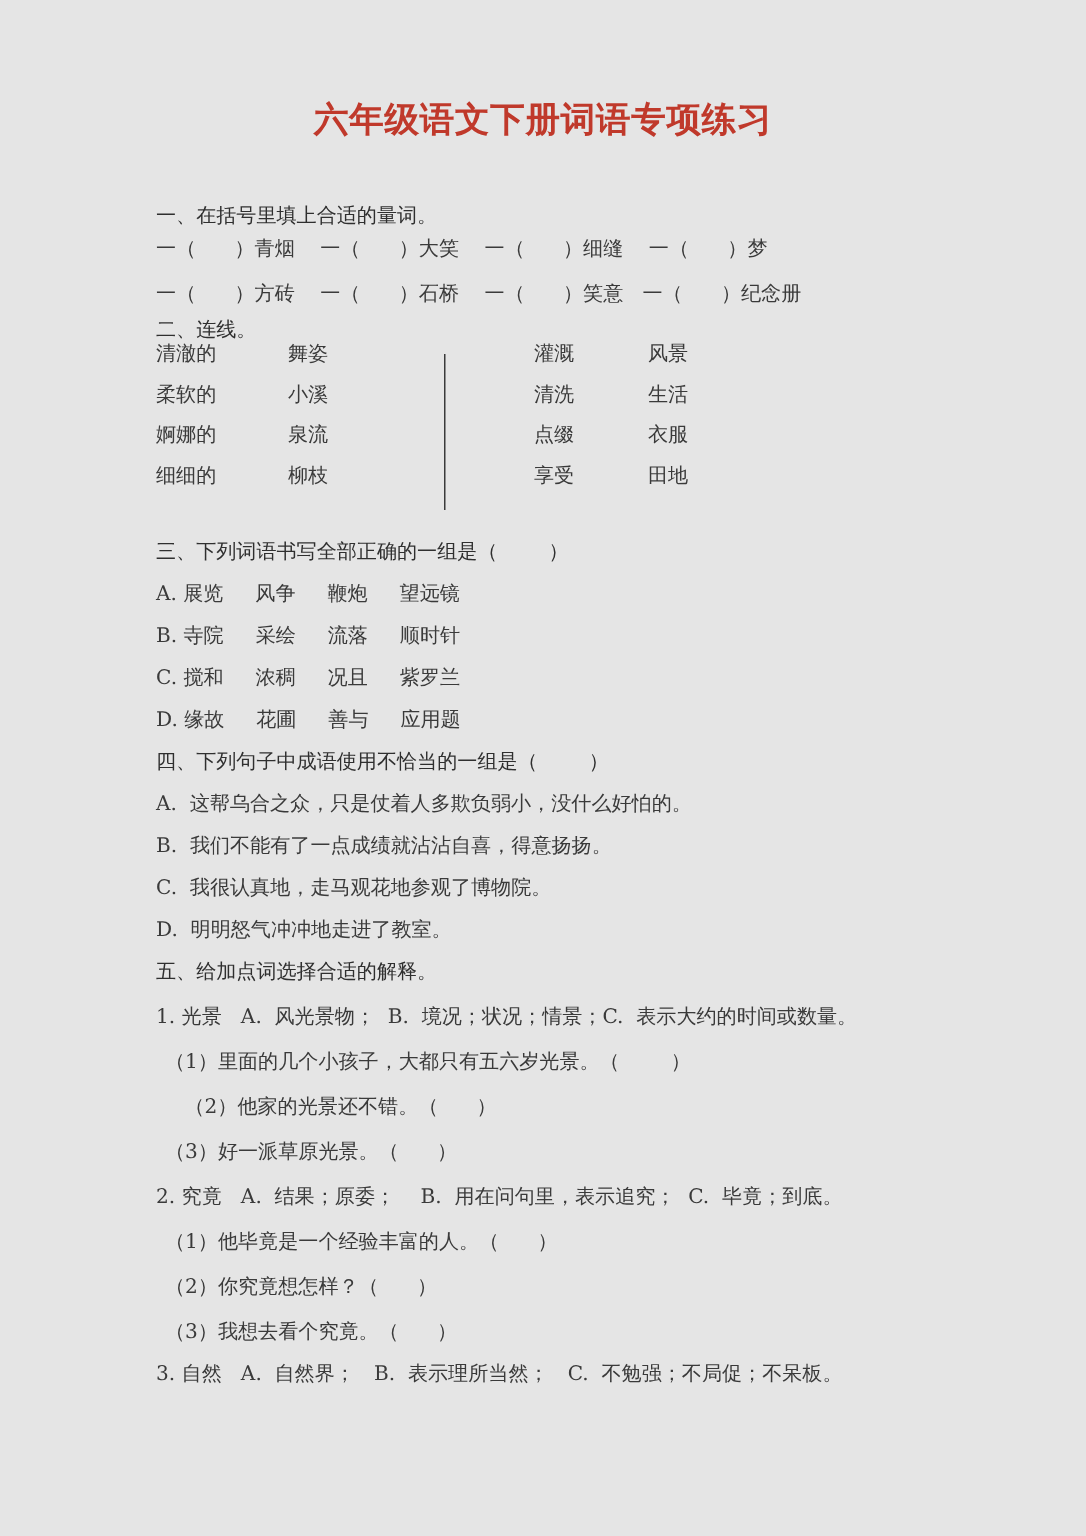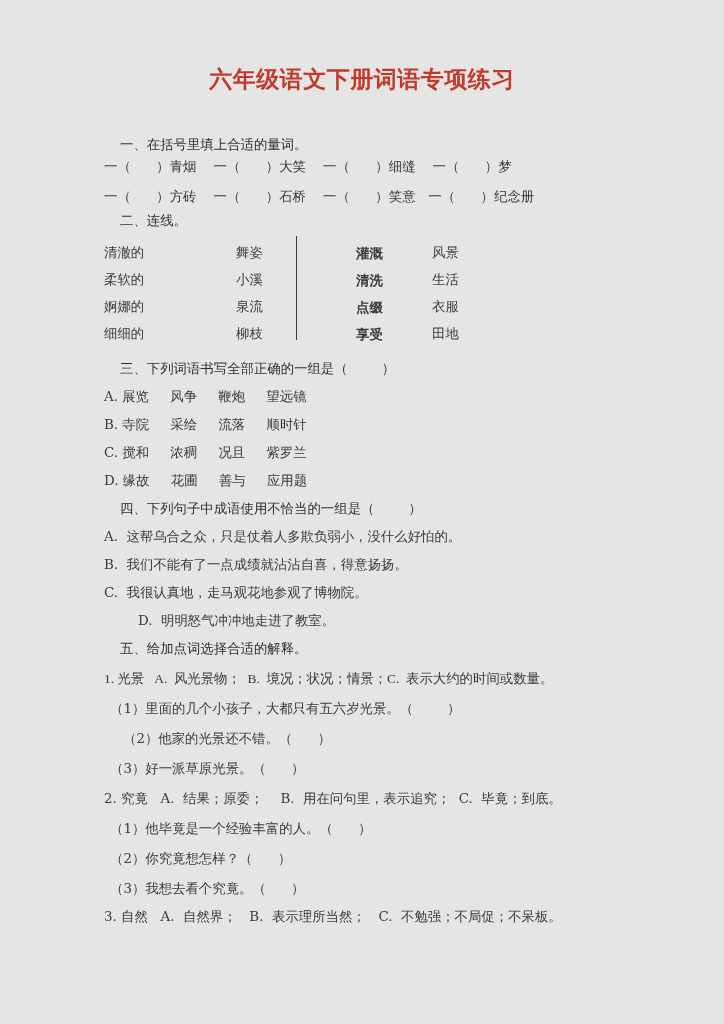--- a/index.html
+++ b/index.html
@@ -42,28 +42,27 @@
     font-size: 13.4px;
     line-height: 18px;
     white-space: pre;
     color: #3a3a3a;
   }
   .row.indent {
     left: 110px;
   }
   .row.sec-head {
     color: #2f2f2f;
-    margin-left: 16px;
   }
 
   
   .match-block {
     position: absolute;
     left: 0;
-    top: 240px;
+    top: 224px;
     width: 708px;
     height: 108px;
   }
   .match-col {
     position: absolute;
     font-size: 13.4px;
     line-height: 18px;
     color: #3a3a3a;
   }
   .match-col > div {
@@ -99,27 +98,27 @@
 
   <div class="match-divider"></div>
 
   <div class="match-block">
     <div class="match-col col-a" style="top:4px;">
       <div>清澈的</div>
       <div>柔软的</div>
       <div>婀娜的</div>
       <div>细细的</div>
     </div>
-    <div class="match-col col-b" style="top:4px;margin-left:44px;">
+    <div class="match-col col-b" style="top:4px;">
       <div>舞姿</div>
       <div>小溪</div>
       <div>泉流</div>
       <div>柳枝</div>
     </div>
-    <div class="match-col col-c" style="top:4px;font-weight:bold;">
+    <div class="match-col col-c" style="top:4px;">
       <div>灌溉</div>
       <div>清洗</div>
       <div>点缀</div>
       <div>享受</div>
     </div>
     <div class="match-col col-d" style="top:4px;">
       <div>风景</div>
       <div>生活</div>
       <div>衣服</div>
       <div>田地</div>
@@ -129,25 +128,25 @@
   <div class="row sec-head" style="top:360px;">三、下列词语书写全部正确的一组是（        ）</div>
   <div class="row" style="top:388px;">A. 展览     风争     鞭炮     望远镜</div>
   <div class="row" style="top:444px;">C. 搅和     浓稠     况且     紫罗兰</div>
   <div class="row" style="top:416px;">B. 寺院     采绘     流落     顺时针</div>
   <div class="row" style="top:472px;">D. 缘故     花圃     善与     应用题</div>
 
   <div class="row sec-head" style="top:500px;">四、下列句子中成语使用不恰当的一组是（        ）</div>
   <div class="row" style="top:528px;">A.  这帮乌合之众，只是仗着人多欺负弱小，没什么好怕的。</div>
   <div class="row" style="top:556px;text-align:right;">B.  我们不能有了一点成绩就沾沾自喜，得意扬扬。</div>
   <div class="row" style="top:584px;">C.  我很认真地，走马观花地参观了博物院。</div>
-  <div class="row" style="top:612px;margin-left:34px;">D.  明明怒气冲冲地走进了教室。</div>
+  <div class="row" style="top:612px;">D.  明明怒气冲冲地走进了教室。</div>
 
   <div class="row sec-head" style="top:640px;">五、给加点词选择合适的解释。</div>
 
-  <div class="row" style="top:670px;font-family:Liberation Serif, serif;">1. 光景   A.  风光景物；  B.  境况；状况；情景；C.  表示大约的时间或数量。</div>
+  <div class="row" style="top:670px;">1. 光景   A.  风光景物；  B.  境况；状况；情景；C.  表示大约的时间或数量。</div>
   <div class="row indent" style="top:700px;">（1）里面的几个小孩子，大都只有五六岁光景。（        ）</div>
   <div class="row indent" style="top:730px;margin-left:13px;">（2）他家的光景还不错。（      ）</div>
   <div class="row indent" style="top:760px;">（3）好一派草原光景。（      ）</div>
 
   <div class="row" style="top:790px;">2. 究竟   A.  结果；原委；    B.  用在问句里，表示追究；  C.  毕竟；到底。</div>
   <div class="row indent" style="top:820px;">（1）他毕竟是一个经验丰富的人。（      ）</div>
   <div class="row indent" style="top:850px;">（2）你究竟想怎样？（      ）</div>
   <div class="row indent" style="top:880px;">（3）我想去看个究竟。（      ）</div>
 
   <div class="row" style="top:908px;">3. 自然   A.  自然界；   B.  表示理所当然；   C.  不勉强；不局促；不呆板。</div>

